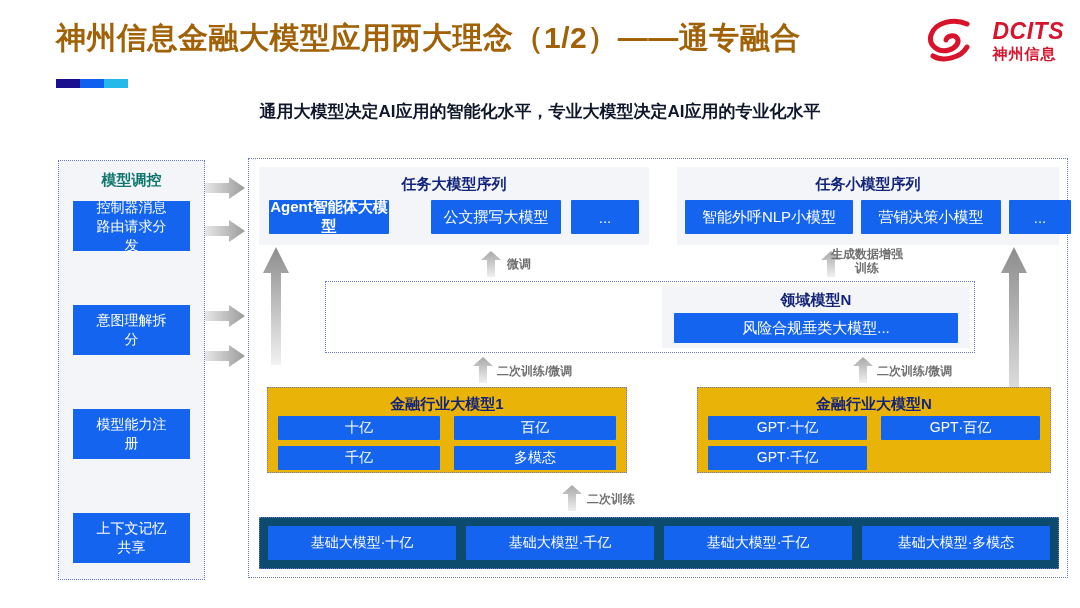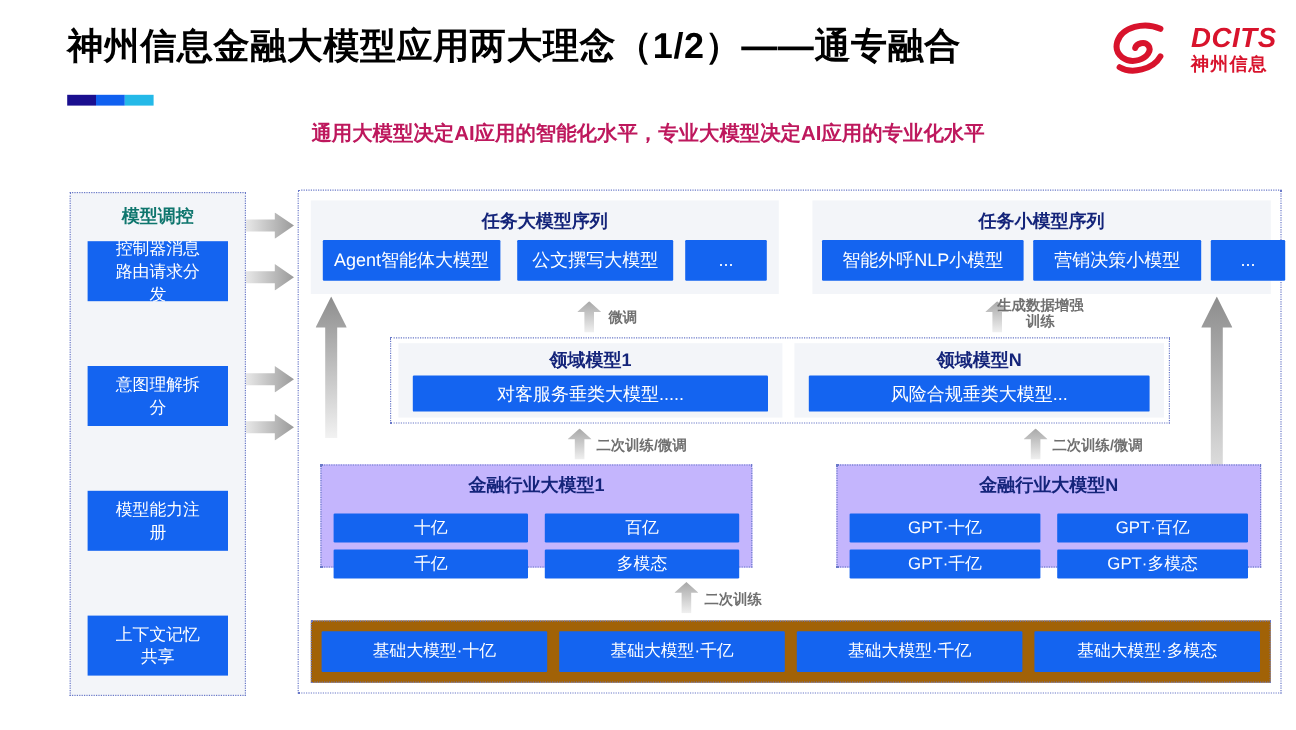--- a/index.html
+++ b/index.html
@@ -5,21 +5,21 @@
   html,body{margin:0;padding:0;}
   body{
     width:1080px;height:608px;
     background:#ffffff;
     font-family:"Liberation Sans","DejaVu Sans",sans-serif;
     overflow:hidden;position:relative;
   }
   
   .slide-title{
     position:absolute;left:56px;top:18px;
-    font-size:30px;font-weight:bold;color:#000000;
+    font-size:30px;font-weight:bold;color:#a16207;
     letter-spacing:0.5px;white-space:nowrap;
   }
   .accent-bar{
     position:absolute;left:56px;top:79px;
     width:72px;height:9px;display:flex;
   }
   .accent-bar i{display:block;height:100%;}
   .seg-a{width:34%;background:#1a0f8f;}
   .seg-b{width:33%;background:#1060f0;}
   .seg-c{width:33%;background:#24b9e8;}
@@ -29,21 +29,21 @@
     display:flex;align-items:center;gap:20px;
   }
   .logo-mark{width:46px;height:44px;display:block;}
   .logo-text{display:flex;flex-direction:column;line-height:1;}
   .logo-en{font-size:23px;font-weight:bold;color:#d8132c;letter-spacing:0.5px;
            font-style:italic;}
   .logo-cn{font-size:15px;font-weight:bold;color:#d8132c;letter-spacing:1px;margin-top:3px;}
 
   .subtitle{
     position:absolute;left:0;right:0;top:100px;text-align:center;
-    font-size:17px;font-weight:bold;color:#be185d;
+    font-size:17px;font-weight:bold;color:#0f172a;
   }
   .sec-title{
     text-align:center;font-weight:bold;color:#14247a;font-size:15px;
   }
   .bluebox{
     background:#1464f0;color:#ffffff;text-align:center;
     display:flex;align-items:center;justify-content:center;
     font-size:15px;border-radius:1px;
   }
 
@@ -91,33 +91,33 @@
     border:1.4px dotted #6a79c8;box-sizing:border-box;
   }
   .domain-card{position:absolute;top:4px;height:62px;background:#f3f5f9;}
   .domain-card .sec-title{position:absolute;left:0;right:0;top:5px;}
   .domain-card .bluebox{position:absolute;left:12px;right:12px;top:27px;height:30px;}
   .dc-left{left:6px;width:320px;}
   .dc-right{left:336px;width:308px;}
 
   
   .fin-wrap{position:absolute;left:10px;top:228px;width:800px;height:86px;}
-  .fin-card{position:absolute;top:0;height:86px;background:#c4b5fd;
+  .fin-card{position:absolute;top:0;height:86px;background:#eab308;
             border:1.4px dotted #6a79c8;box-sizing:border-box;}
   .fin-card .sec-title{position:absolute;left:0;right:0;top:7px;}
   .fin-grid{position:absolute;left:10px;right:10px;top:28px;
-            display:grid;grid-template-columns:1fr 1fr;gap:6px 14px;margin-top:12px;}
+            display:grid;grid-template-columns:1fr 1fr;gap:6px 14px;}
   .fin-grid .bluebox{height:24px;font-size:14px;}
   .fc-left{left:8px;width:360px;}
   .fc-right{left:438px;width:354px;}
 
   
   .base-wrap{
     position:absolute;left:10px;top:358px;width:800px;height:52px;
-    border:1.4px dotted #6a79c8;box-sizing:border-box;background:#a16207;
+    border:1.4px dotted #6a79c8;box-sizing:border-box;background:#0c4a6e;
     display:flex;align-items:center;justify-content:space-between;
     padding:0 8px;gap:10px;
   }
   .base-wrap .bluebox{flex:1;height:34px;font-size:14px;}
 
   
   .uparrow{position:absolute;}
   .alabel{position:absolute;font-size:12px;color:#6f6f6f;font-weight:bold;
           line-height:14px;white-space:nowrap;}
   .alabel.two{white-space:normal;text-align:center;width:80px;}
@@ -192,21 +192,21 @@
           <stop offset="1" stop-color="#8d8d8d"></stop>
         </linearGradient>
       </defs>
     <path d="M8 180 L8 26 L0 26 L13 0 L26 26 L18 26 L18 180 Z" fill="url(#vg2)"></path>
   </svg>
 
   <div class="task-row">
 
     <div class="task-card tc-left">
       <div class="sec-title">任务大模型序列</div>
-      <div class="bluebox" style="left:10px;width:148px;">Agent智能体大模型</div>
+      <div class="bluebox" style="left:10px;width:120px;font-weight:bold;">Agent智能体大模型</div>
       <div class="bluebox" style="left:172px;width:130px;">公文撰写大模型</div>
       <div class="bluebox" style="left:312px;width:68px;">...</div>
     </div>
 
     <div class="task-card tc-right">
       <div class="sec-title">任务小模型序列</div>
       <div class="bluebox" style="left:8px;width:168px;">智能外呼NLP小模型</div>
       <div class="bluebox" style="left:184px;width:140px;">营销决策小模型</div>
       <div class="bluebox" style="left:332px;width:62px;">...</div>
     </div>
@@ -222,24 +222,20 @@
     <path d="M6 26 L6 9 L0 9 L10 0 L20 9 L14 9 L14 26 Z" fill="url(#vg3)"></path>
   </svg>
   <div class="alabel" style="left:258px;top:98px;">微调</div>
 
   <svg class="uparrow" style="left:572px;top:92px;width:20px;height:26px;" viewBox="0 0 20 26">
     <path d="M6 26 L6 9 L0 9 L10 0 L20 9 L14 9 L14 26 Z" fill="url(#vg3)"></path>
   </svg>
   <div class="alabel two" style="left:578px;top:88px;font-family:Liberation Serif, serif;">生成数据增强训练</div>
 
   <div class="domain-wrap">
-    <div class="domain-card dc-left">
-      <div class="sec-title">领域模型1</div>
-      <div class="bluebox">对客服务垂类大模型.....</div>
-    </div>
     <div class="domain-card dc-right">
       <div class="sec-title">领域模型N</div>
       <div class="bluebox">风险合规垂类大模型...</div>
     </div>
   </div>
 
   <svg class="uparrow" style="left:224px;top:198px;width:20px;height:26px;" viewBox="0 0 20 26">
     <path d="M6 26 L6 9 L0 9 L10 0 L20 9 L14 9 L14 26 Z" fill="url(#vg3)"></path>
   </svg>
   <div class="alabel" style="left:248px;top:205px;">二次训练/微调</div>
@@ -258,21 +254,20 @@
         <div class="bluebox">千亿</div>
         <div class="bluebox">多模态</div>
       </div>
     </div>
     <div class="fin-card fc-right">
       <div class="sec-title">金融行业大模型N</div>
       <div class="fin-grid">
         <div class="bluebox">GPT·十亿</div>
         <div class="bluebox">GPT·百亿</div>
         <div class="bluebox">GPT·千亿</div>
-        <div class="bluebox">GPT·多模态</div>
       </div>
     </div>
   </div>
 
   <svg class="uparrow" style="left:313px;top:326px;width:20px;height:26px;" viewBox="0 0 20 26">
     <path d="M6 26 L6 9 L0 9 L10 0 L20 9 L14 9 L14 26 Z" fill="url(#vg3)"></path>
   </svg>
   <div class="alabel" style="left:338px;top:333px;">二次训练</div>
 
   <div class="base-wrap">

